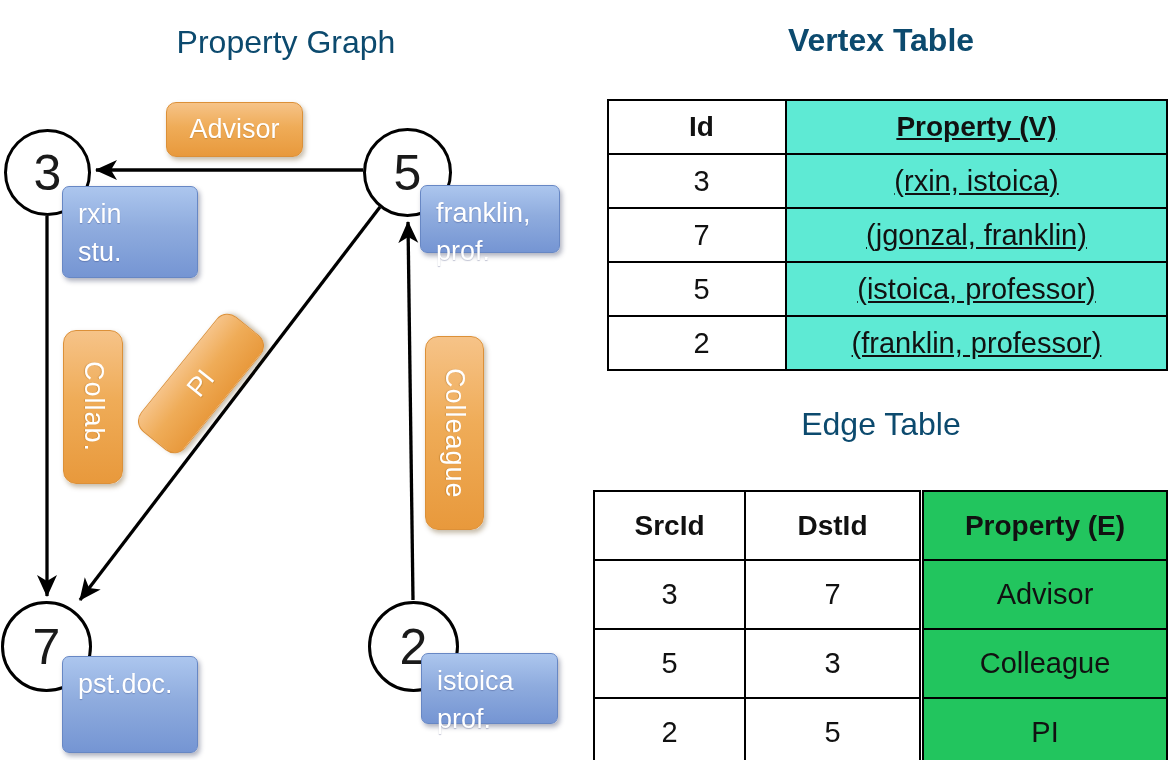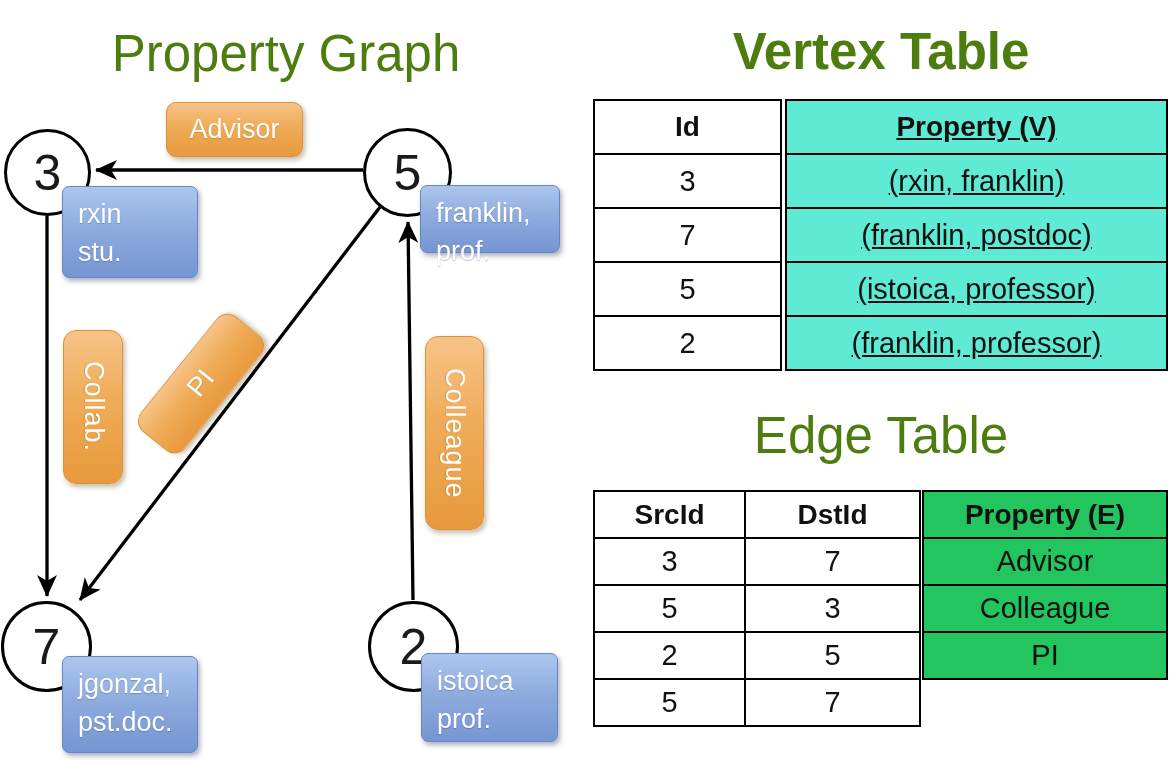--- a/index.html
+++ b/index.html
@@ -2,22 +2,22 @@
 <html><head>
 <meta charset="utf-8">
 <style>
   * { margin:0; padding:0; box-sizing:border-box; }
   html,body { background:#ffffff; }
   .canvas {
     position:relative; width:1170px; height:760px; overflow:hidden;
     background:#ffffff; font-family:"Liberation Sans", sans-serif; color:#111;
   }
   .title {
-    position:absolute; text-align:center; font-size:51px; font-weight:400;
-    color:#4d7c0f; letter-spacing:0px; white-space:nowrap;
+    position:absolute; text-align:center; font-size:32px; font-weight:400;
+    color:#0c4a6e; letter-spacing:0px; white-space:nowrap;
   }
   .title-graph  { left:8px;   top:24px;  width:556px; }
   .title-vertex { left:595px; top:22px;  width:572px;font-weight:bold; }
   .title-edge   { left:595px; top:406px; width:572px; }
 
   
   .node {
     position:absolute; background:#ffffff; border:3.5px solid #000;
     border-radius:50%; display:flex; align-items:center; justify-content:center;
     z-index:1;
@@ -52,32 +52,32 @@
     position:absolute; z-index:3;
     background:linear-gradient(180deg,#ACC6EE 0%,#8FACDE 45%,#7595D3 100%);
     border:1.5px solid #6787C4; border-radius:7px;
     box-shadow:2px 3px 5px rgba(20,30,70,0.35);
     color:#fff; font-size:27px; line-height:1.42; padding:8px 6px 0 15px;
     text-shadow:0 1px 1px rgba(20,30,90,0.25);
   }
   .vbox-rxin     { left:62px;  top:186px; width:136px; height:92px; }
   .vbox-franklin { left:420px; top:185px; width:140px; height:68px; }
   .vbox-jgonzal  { left:62px;  top:656px; width:136px; height:97px; }
-  .vbox-istoica  { left:421px; top:653px; width:137px; height:89px; }
+  .vbox-istoica  { left:421px; top:653px; width:137px; height:71px; }
 
   
   table {
     position:absolute; border-collapse:collapse; table-layout:fixed;
     background:#fff; font-size:29px; color:#111;
   }
   td, th { border:2.5px solid #000; text-align:center; vertical-align:middle; padding:0; }
   th { font-weight:700; font-size:28px; }
   .vt td, .vt th { height:54px; }
-  .et td, .et th { height:47px; }
-  .t-vid   { left:593px; top:99px;  width:189px;border-radius:15px; }
+  .et td, .et th { height:69px; }
+  .t-vid   { left:607px; top:99px;  width:189px;border-radius:15px; }
   .t-vprop { left:785px; top:99px;  width:383px; }
   .t-vprop td, .t-vprop th { background:#5eead4;text-decoration:underline; }
   .t-esd   { left:593px; top:490px; width:328px; }
   .t-eprop { left:922px; top:490px; width:246px; }
   .t-eprop td, .t-eprop th { background:#22c55e; }
   .col-src { width:151px; }
 </style>
 </head>
 <body>
 
@@ -127,21 +127,20 @@
 
   <div class="vbox vbox-rxin">
     <div>rxin</div>
     <div>stu.</div>
   </div>
   <div class="vbox vbox-franklin">
     <div>franklin,</div>
     <div>prof.</div>
   </div>
   <div class="vbox vbox-jgonzal">
-    <div>jgonzal,</div>
     <div>pst.doc.</div>
   </div>
   <div class="vbox vbox-istoica">
     <div>istoica</div>
     <div>prof.</div>
   </div>
 
   <table class="vt t-vid">
     <tbody>
         <tr>
@@ -161,24 +160,24 @@
         </tr>
   </tbody>
     </table>
 
   <table class="vt t-vprop">
     <tbody>
         <tr>
       <th>Property (V)</th>
     </tr>
     <tr>
-          <td>(rxin, franklin)</td>
-        </tr>
-    <tr>
-          <td>(franklin, postdoc)</td>
+          <td>(rxin, istoica)</td>
+        </tr>
+    <tr>
+          <td>(jgonzal, franklin)</td>
         </tr>
     <tr>
           <td>(istoica, professor)</td>
         </tr>
     <tr>
           <td>(franklin, professor)</td>
         </tr>
   </tbody>
     </table>
 

